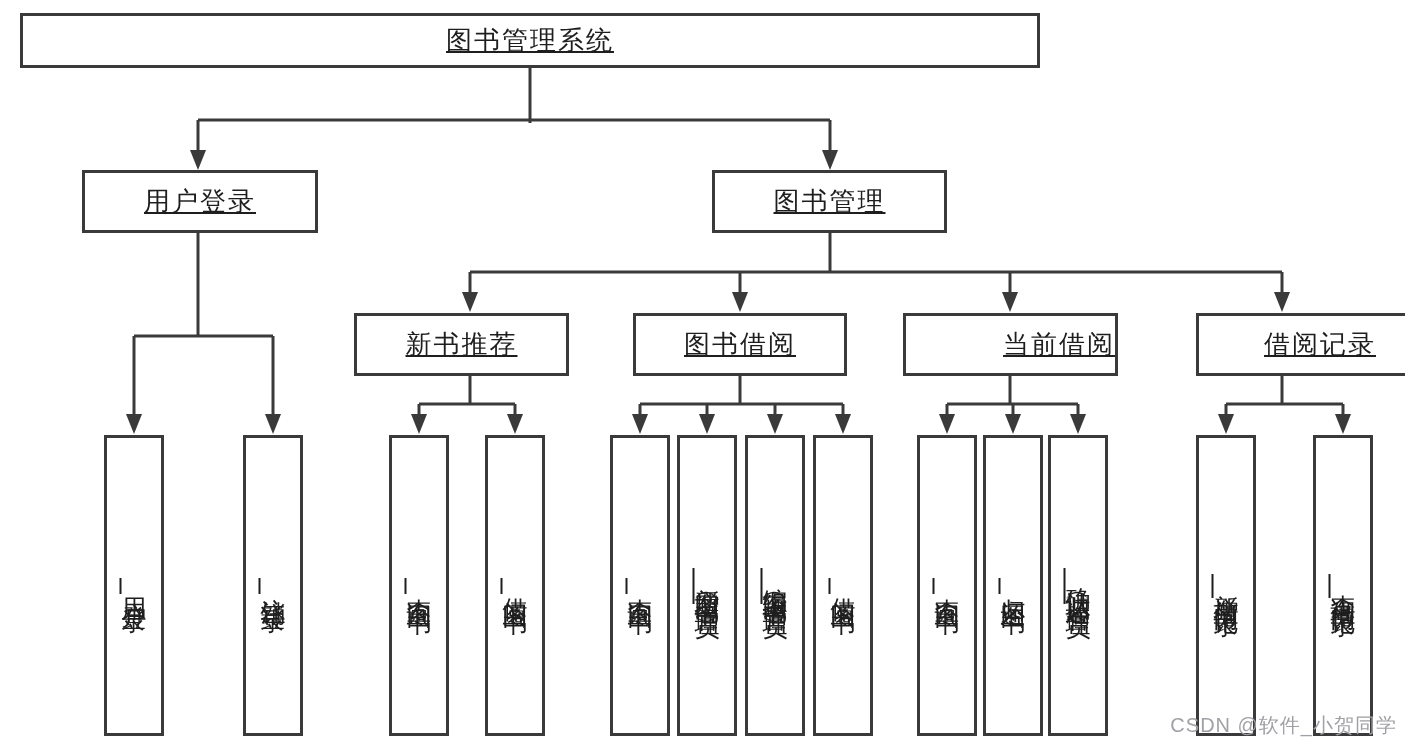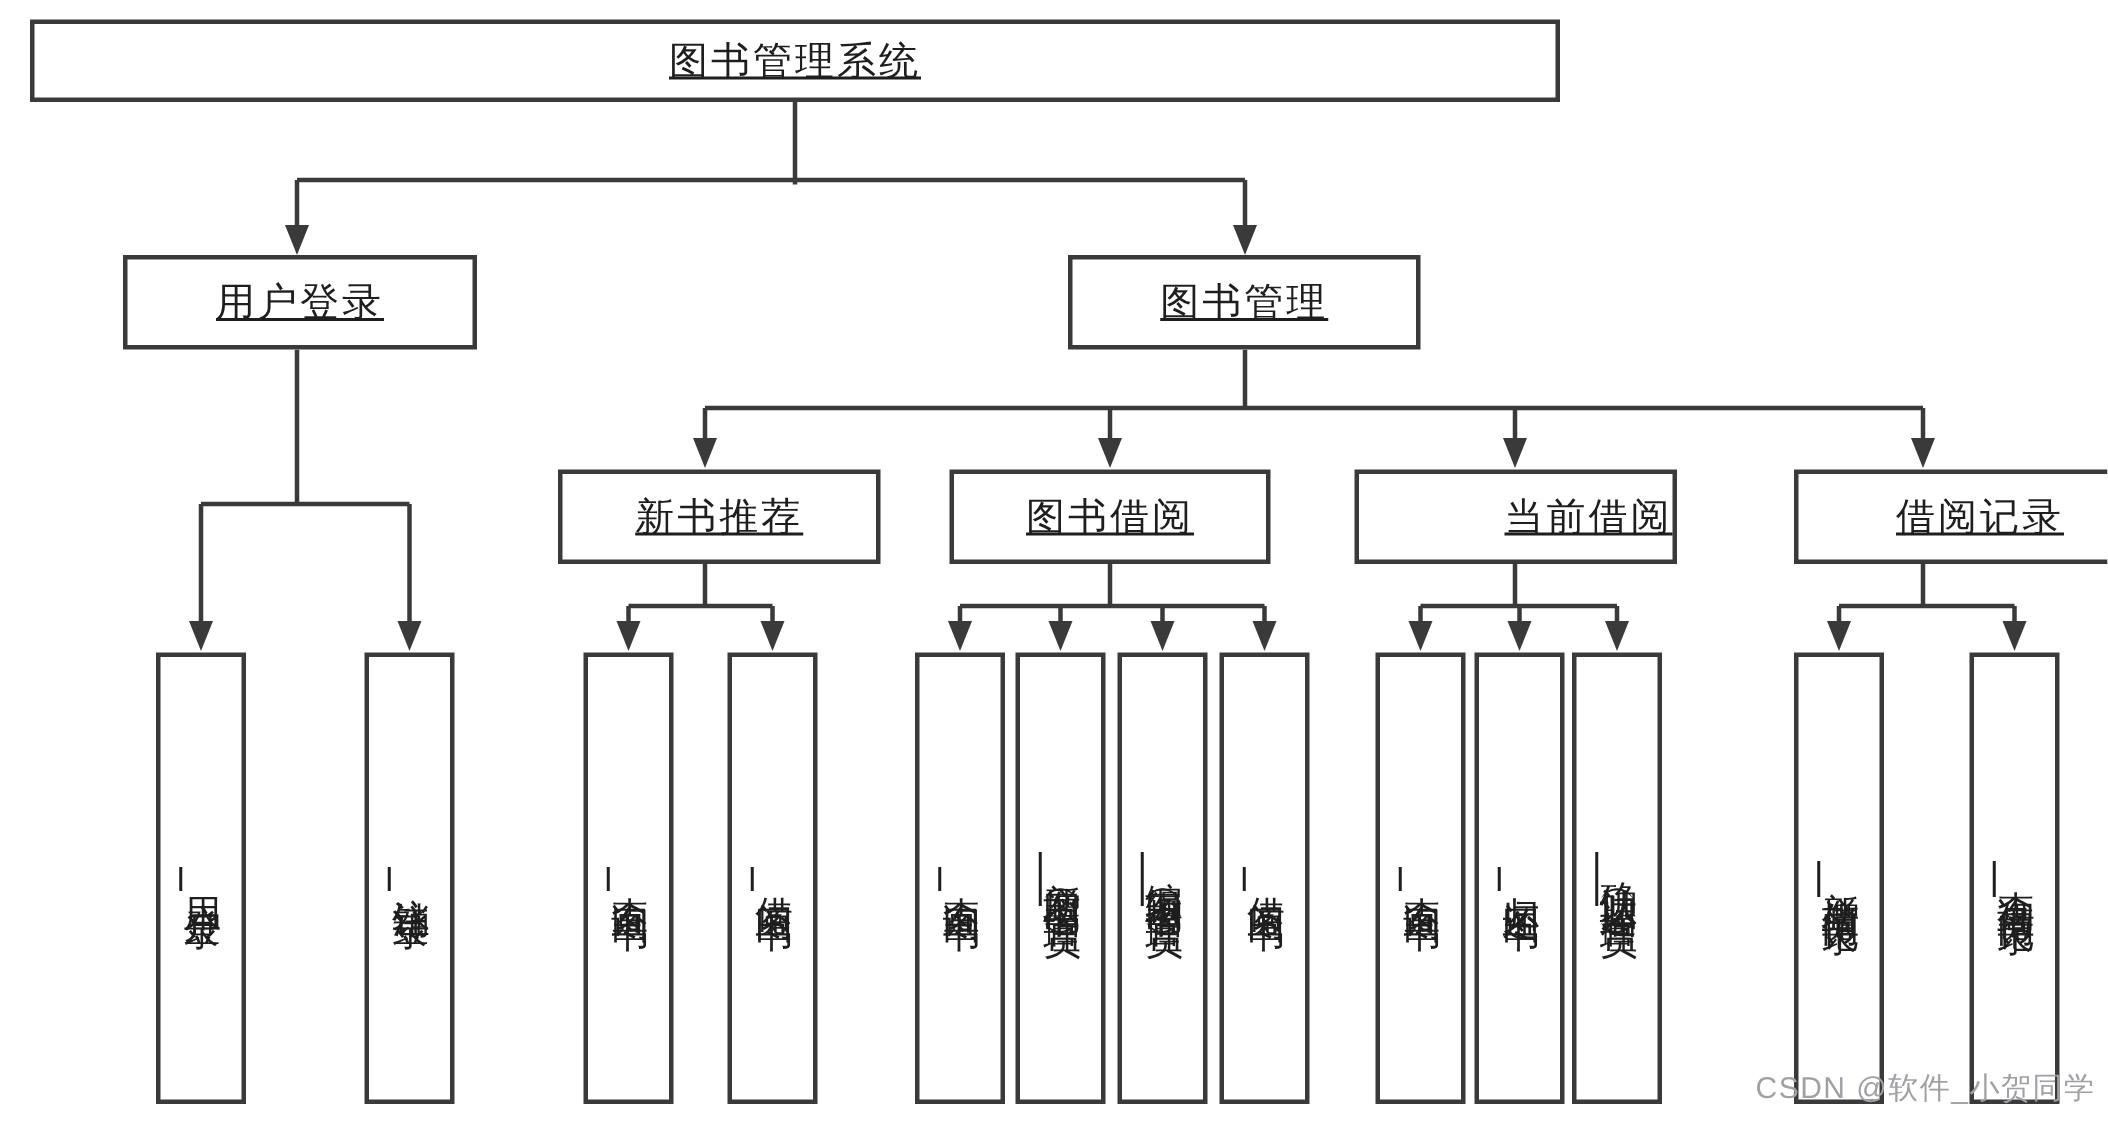--- a/index.html
+++ b/index.html
@@ -42,21 +42,21 @@
     letter-spacing:4px;
     line-height:1;
     white-space:nowrap;
   }
   
   .n-root{left:20px;top:13px;width:1020px;height:55px;}
   
   .n-user{left:82px;top:170px;width:236px;height:63px;}
   .n-mgmt{left:712px;top:170px;width:235px;height:63px;}
   
-  .n-l3a{left:372px;top:313px;width:215px;height:63px;}
+  .n-l3a{left:354px;top:313px;width:215px;height:63px;}
   .n-l3b{left:633px;top:313px;width:214px;height:63px;}
   .n-l3c{left:903px;top:313px;width:215px;height:63px;justify-content:flex-end;}
   .n-l3d{left:1196px;top:313px;width:248px;height:63px;}
   
   .leaf{top:435px;width:60px;height:301px;}
   .l1{left:104px;} .l2{left:243px;}
   .l3{left:389px;} .l4{left:485px;}
   .l5{left:610px;} .l6{left:677px;} .l7{left:745px;} .l8{left:813px;}
   .l9{left:917px;} .l10{left:983px;} .l11{left:1048px;}
   .l12{left:1196px;} .l13{left:1313px;}

